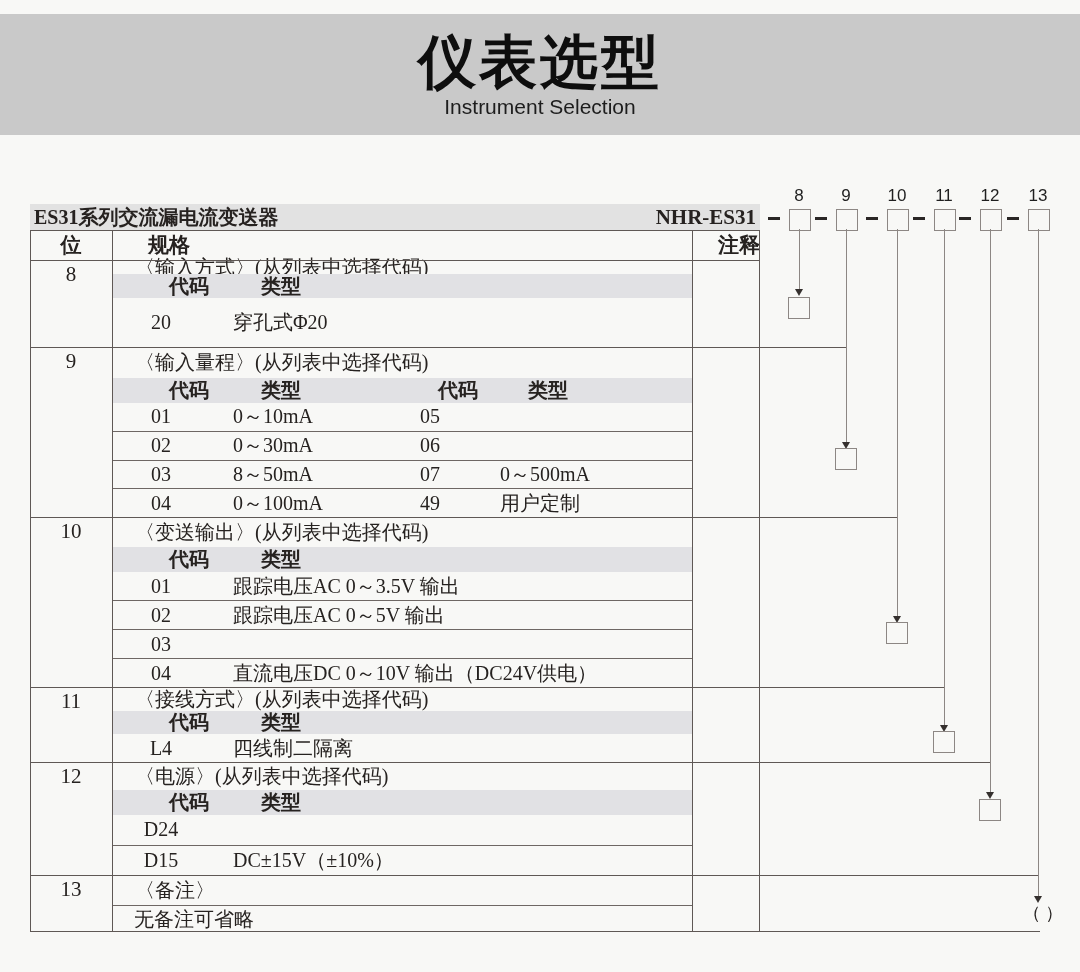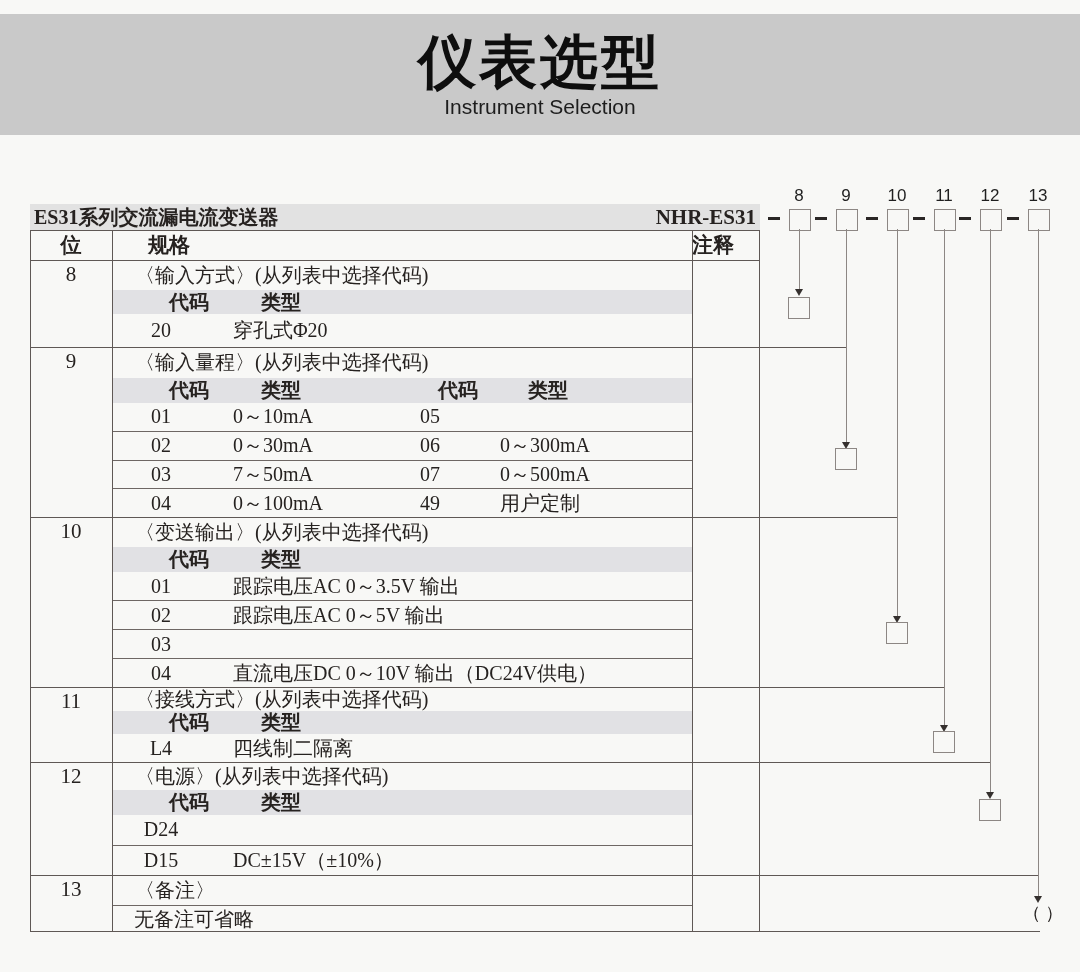--- a/index.html
+++ b/index.html
@@ -16,21 +16,21 @@
   
   .titlebar{position:absolute;left:30px;top:204px;width:730px;height:26px;background:#e2e2e2;
           display:flex;justify-content:space-between;align-items:center;font-weight:bold;font-size:20px;}
   .titlebar .tl{padding-left:4px;}
   .titlebar .tr{padding-right:4px;font-size:21px;}
   
   .colheader{position:absolute;left:30px;top:230px;width:730px;height:30px;
           font-weight:bold;font-size:21px;}
   .ch-pos{position:absolute;left:0;top:0;width:82px;height:30px;text-align:center;line-height:30px;}
   .ch-spec{position:absolute;left:82px;top:0;height:30px;line-height:30px;padding-left:36px;}
-  .ch-note{position:absolute;left:662px;top:0;width:68px;height:30px;text-align:left;line-height:30px;}
+  .ch-note{position:absolute;left:662px;top:0;width:68px;height:30px;text-align:right;line-height:30px;}
   
   .section{position:absolute;left:30px;width:730px;font-size:20px;}
   .sec-pos{position:absolute;left:0;top:0;width:82px;text-align:center;padding-top:2px;font-size:21px;}
   .sec-body{position:absolute;left:82px;top:0;width:580px;height:100%;display:flex;flex-direction:column;}
   .sec-title{display:flex;align-items:center;padding-left:23px;flex:none;}
   .sec-title.with-line{border-bottom:1px solid #6e6764;font-family:Liberation Serif, serif;}
   .sec-header{display:flex;align-items:center;background:#e1e1e4;font-weight:bold;flex:none;padding-left:28px;}
   .sec-rows{flex:1;display:flex;flex-direction:column;}
   .sec-row{display:flex;align-items:center;flex:1;}
   .sec-row.sep{border-top:1px solid #6e6764;}
@@ -72,21 +72,21 @@
   <div class="colheader">
     <div class="ch-pos">位</div>
     <div class="ch-spec">规格</div>
     <div class="ch-note">注释</div>
   </div>
 
   <div id="sections">
       <div class="section" style="top: 260px; height: 87px;">
         <div class="sec-pos">8</div>
         <div class="sec-body">
-          <div class="sec-title" style="height: 30px;">〈输入方式〉(从列表中选择代码)</div>
+          <div class="sec-title" style="height: 14px;">〈输入方式〉(从列表中选择代码)</div>
           <div class="sec-header" style="height: 24px;">
             <div class="c-code">代码</div>
             <div class="c-type">类型</div>
           </div>
           <div class="sec-rows">
             <div class="sec-row">
               <div class="c-code">20</div>
               <div class="c-type">穿孔式Φ20</div>
             </div>
           </div>
@@ -105,25 +105,24 @@
           <div class="sec-rows">
             <div class="sec-row">
               <div class="c-code">01</div>
               <div class="c-type t1">0～10mA</div>
               <div class="c-code c2">05</div>
             </div>
             <div class="sec-row sep">
               <div class="c-code">02</div>
               <div class="c-type t1">0～30mA</div>
               <div class="c-code c2">06</div>
-              <div class="c-type t2">0～300mA</div>
             </div>
             <div class="sec-row sep">
               <div class="c-code">03</div>
-              <div class="c-type t1">7～50mA</div>
+              <div class="c-type t1">8～50mA</div>
               <div class="c-code c2">07</div>
               <div class="c-type t2">0～500mA</div>
             </div>
             <div class="sec-row sep">
               <div class="c-code">04</div>
               <div class="c-type t1">0～100mA</div>
               <div class="c-code c2">49</div>
               <div class="c-type t2">用户定制</div>
             </div>
           </div>

